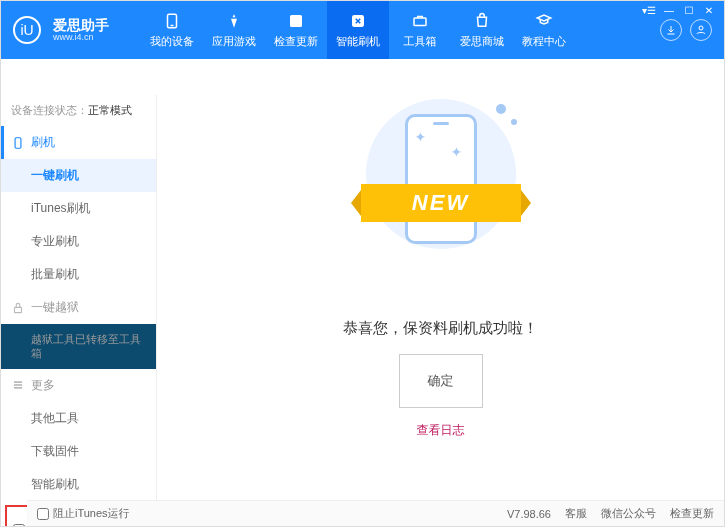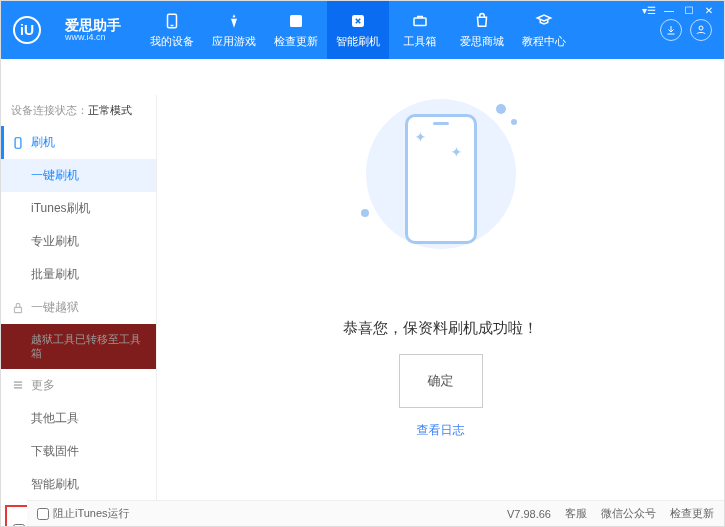--- a/index.html
+++ b/index.html
@@ -1,20 +1,20 @@
 <!DOCTYPE html>
 <html><head>
 <meta charset="utf-8">
 <style>
 * { margin: 0; padding: 0; box-sizing: border-box; font-family: "Microsoft YaHei", Arial, sans-serif; }
 body { width: 725px; height: 527px; overflow: hidden; background: #fff; border: 1px solid #ddd; position: relative; }
 
 .header { background: #1e88ff; height: 58px; display: flex; align-items: center; color: #fff; }
 .logo-area { display: flex; align-items: center; padding: 0 12px; width: 140px; }
-.logo-circle { width: 28px; height: 28px; border: 2px solid #fff; border-radius: 50%; display: flex; align-items: center; justify-content: center; font-weight: bold; font-size: 14px; margin-right: 24px; text-align: right; }
+.logo-circle { width: 28px; height: 28px; border: 2px solid #fff; border-radius: 50%; display: flex; align-items: center; justify-content: center; font-weight: normal; font-size: 14px; margin-right: 12px; text-align: right; }
 .logo-text { font-size: 14px; font-weight: bold; line-height: 1; }
 .logo-sub { font-size: 9px; opacity: 0.85; }
 
 .topnav { display: flex; flex: 1; height: 100%; }
 .topnav-item { width: 62px; display: flex; flex-direction: column; align-items: center; justify-content: center; font-size: 11px; cursor: pointer; gap: 3px; }
 .topnav-item.active { background: #0a6cf0; }
 .topnav-icon { width: 20px; height: 20px; display: flex; align-items: center; justify-content: center; }
 
 .header-right { display: flex; align-items: center; gap: 8px; padding: 0 12px; }
 .win-controls { position: absolute; top: 4px; right: 8px; display: flex; gap: 6px; color: #fff; font-size: 10px; }
@@ -22,22 +22,22 @@
 .circle-btn { width: 22px; height: 22px; border: 1.5px solid rgba(255,255,255,0.7); border-radius: 50%; display: flex; align-items: center; justify-content: center; cursor: pointer; }
 
 .body-area { display: flex; height: calc(100% - 58px - 26px); }
 .sidebar { width: 156px; border-right: 1px solid #eee; display: flex; flex-direction: column; font-size: 12px; color: #555; margin-top: 36px; }
 .status-bar { padding: 8px 10px; color: #999; font-size: 11px; }
 .status-bar .val { color: #333; }
 
 .side-section-header { display: flex; align-items: center; padding: 8px 10px; gap: 6px; color: #999; font-size: 12px; }
 .side-section-header.active { border-left: 3px solid #1e88ff; color: #1e88ff; padding-left: 7px; }
 .side-item { padding: 8px 10px 8px 30px; cursor: pointer; color: #666; }
-.side-item.active { background: #eaf3ff; color: #1e88ff; }
-.side-note { background: #7f1d1d; color: #999; font-size: 11px; padding: 8px 10px 8px 30px; line-height: 1.3; }
+.side-item.active { background: #eaf3ff; color: #1e88ff; font-weight: bold; }
+.side-note { background: #0c4a6e; color: #999; font-size: 11px; padding: 8px 10px 8px 30px; line-height: 1.3; }
 
 .red-box { border: 2px solid #e53935; margin: 4px 4px; padding: 6px 6px; display: flex; gap: 12px; font-size: 12px; color: #666; }
 .checkbox { display: flex; align-items: center; gap: 4px; }
 .checkbox input { width: 12px; height: 12px; }
 
 .device-info { padding: 6px 10px; font-size: 12px; }
 
 .main { flex: 1; display: flex; flex-direction: column; align-items: center; padding-top: 30px; background: #fff; }
 .phone-illus { position: relative; width: 200px; height: 200px; }
 .circle-bg { width: 150px; height: 150px; background: #eaf3ff; border-radius: 50%; position: absolute; left: 25px; top: 10px; }
@@ -50,21 +50,21 @@
 .new-ribbon::before, .new-ribbon::after { content: ""; position: absolute; top: 6px; width: 0; height: 0; border-top: 13px solid transparent; border-bottom: 13px solid transparent; }
 .new-ribbon::before { left: -10px; border-right: 10px solid #e6a800; }
 .new-ribbon::after { right: -10px; border-left: 10px solid #e6a800; }
 .dot { position: absolute; background: #a5c9f5; border-radius: 50%; }
 .dot1 { width: 10px; height: 10px; top: 15px; left: 155px; }
 .dot2 { width: 6px; height: 6px; top: 30px; left: 170px; }
 .dot3 { width: 8px; height: 8px; top: 120px; left: 20px; }
 
 .success-text { margin-top: 30px; font-size: 15px; color: #333; }
 .ok-btn { margin-top: 16px; padding: 17px 28px; border: 1px solid #ccc; background: #fff; font-size: 13px; cursor: pointer; color: #555; }
-.log-link { margin-top: 14px; font-size: 12px; color: #3b82f6; cursor: pointer; }
+.log-link { margin-top: 14px; font-size: 12px; color: #be185d; cursor: pointer; }
 
 .footer { position: absolute; bottom: 0; left: 0; right: 0; height: 26px; border-top: 1px solid #eee; display: flex; align-items: center; font-size: 11px; color: #666; padding: 0 10px; justify-content: space-between; background: #fafafa; margin-left: 26px; }
 .footer-left { display: flex; align-items: center; gap: 4px; }
 .footer-right { display: flex; align-items: center; gap: 14px; }
 .footer-right span { cursor: pointer; }
 </style>
 </head>
 <body>
 
 <div class="win-controls">
@@ -218,20 +218,21 @@
 
   <div class="main">
     <div class="phone-illus">
       <div class="circle-bg"></div>
       <div class="dot dot1"></div>
         <div class="dot dot2"></div>
         <div class="dot dot3"></div>
       <div class="phone"></div>
       <div class="sparkle spark1">✦</div>
       <div class="sparkle spark2">✦</div>
+      <div class="new-ribbon">NEW</div>
     </div>
     <div class="success-text">恭喜您，保资料刷机成功啦！</div>
     <button class="ok-btn">确定</button>
     <div class="log-link">查看日志</div>
   </div>
 </div>
 
 <div class="footer">
   <div class="footer-left">
     <label class="checkbox">

